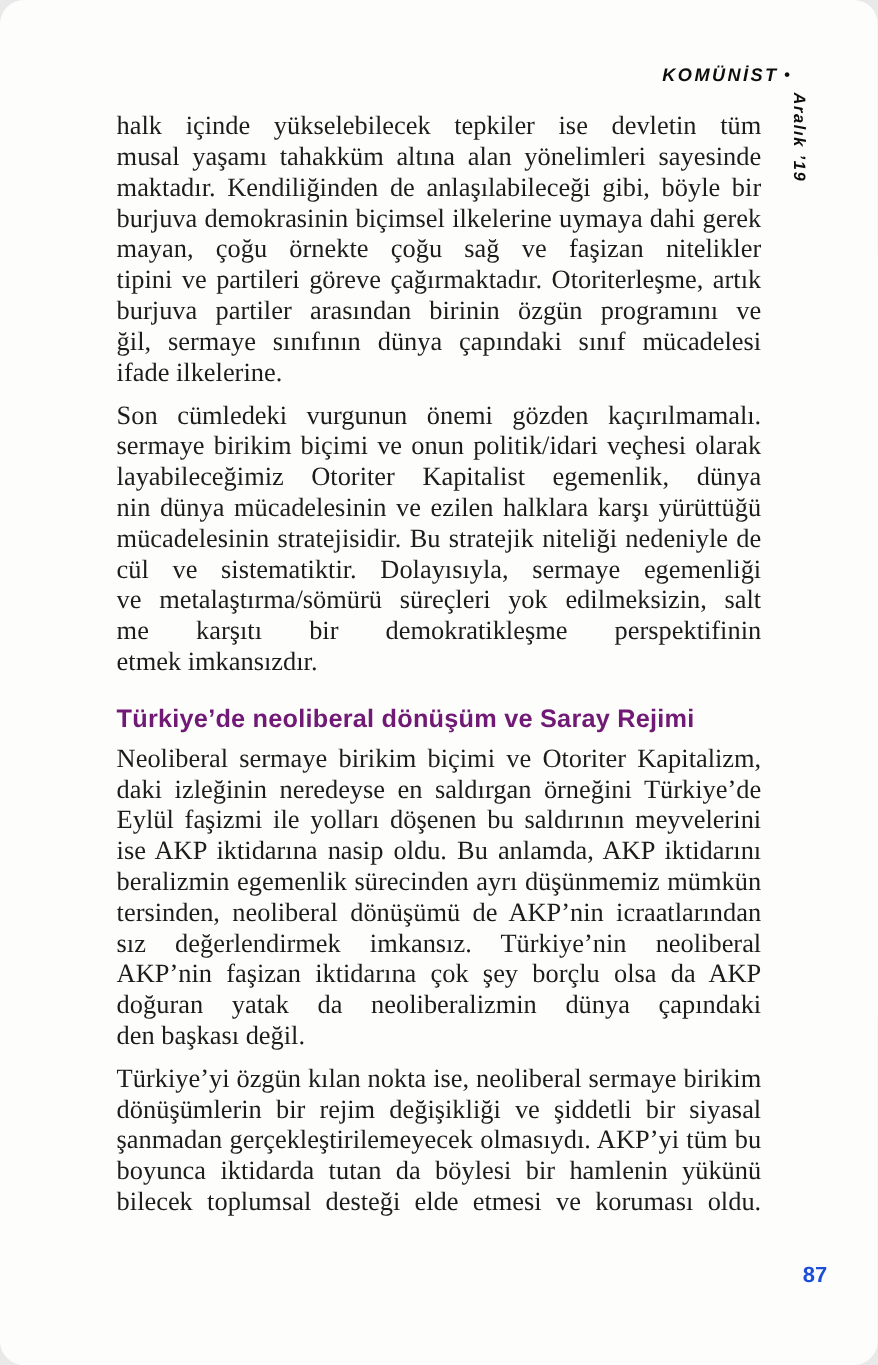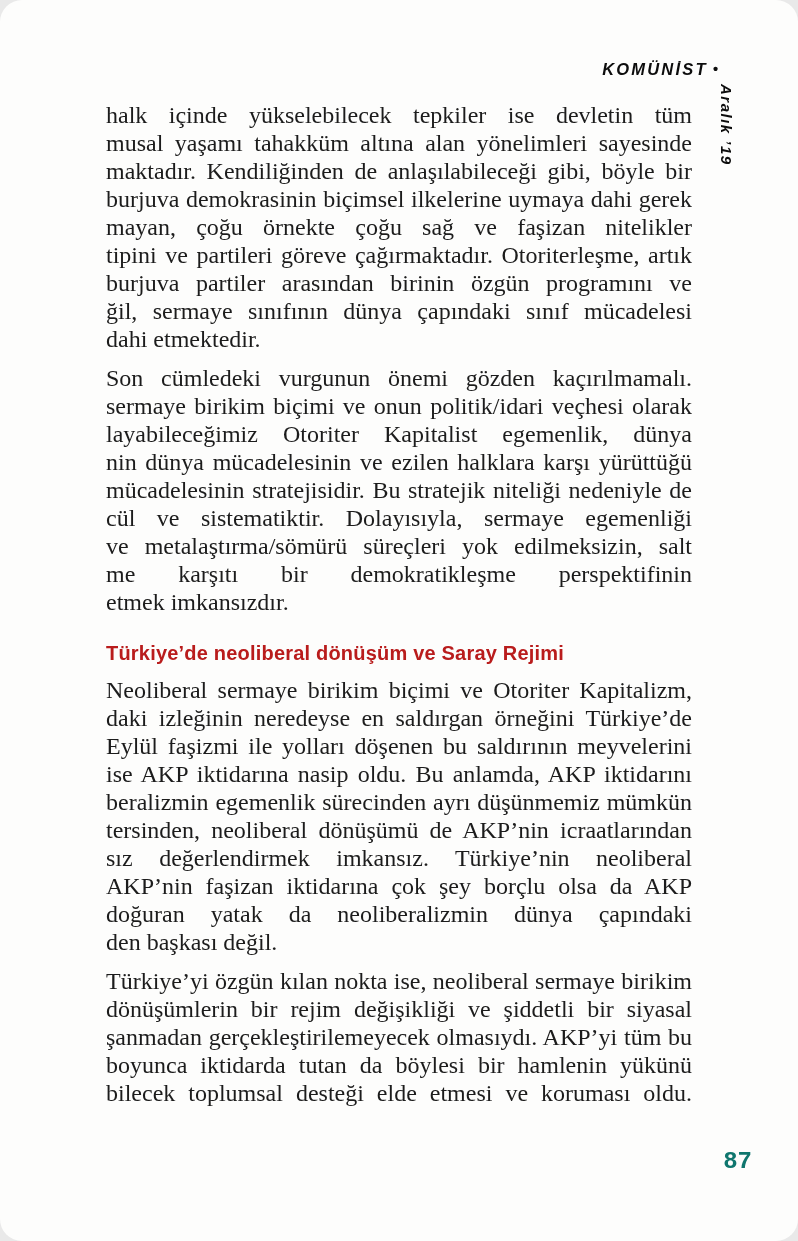--- a/index.html
+++ b/index.html
@@ -56,35 +56,35 @@
     line-height: 28px;
     text-align: justify;
     text-align-last: justify;
     white-space: normal;
     overflow: hidden;
     max-height: 28px;
   }
   .line.last { text-align-last: left; }
   .section-heading {
     font-family: "Liberation Sans", "DejaVu Sans", sans-serif;
-    font-size: 20px;
+    font-size: 23px;
     line-height: 26px;
     font-weight: bold;
     letter-spacing: 0.2px;
-    color: #b91c1c;
+    color: #701a75;
     margin: 24px 0 10px 0;
   }
   .page-number {
     position: absolute;
     top: 1148px;
     right: 46px;
-    font-family: Liberation Mono, monospace;
+    font-family: Liberation Sans, sans-serif;
     font-weight: bold;
-    font-size: 24px;
-    color: #0f766e;
+    font-size: 20px;
+    color: #1d4ed8;
   }
 </style>
 </head>
 <body>
 
 <div class="page">
 
   <div class="running-header">
     <span class="journal">KOMÜNİST</span><span class="bullet">•</span>
   </div>
@@ -94,21 +94,21 @@
   <main class="article">
       <div class="paragraph">
         <div class="line">halk içinde yükselebilecek tepkiler ise devletin tüm toplumsal/ka-</div>
         <div class="line">musal yaşamı tahakküm altına alan yönelimleri sayesinde bastırıl-</div>
         <div class="line">maktadır. Kendiliğinden de anlaşılabileceği gibi, böyle bir devlet,</div>
         <div class="line">burjuva demokrasinin biçimsel ilkelerine uymaya dahi gerek duy-</div>
         <div class="line">mayan, çoğu örnekte çoğu sağ ve faşizan nitelikler sergileyen lider</div>
         <div class="line">tipini ve partileri göreve çağırmaktadır. Otoriterleşme, artık sadece</div>
         <div class="line">burjuva partiler arasından birinin özgün programını ve tarzını de-</div>
         <div class="line">ğil, sermaye sınıfının dünya çapındaki sınıf mücadelesi stratejisini</div>
-        <div class="line last">dahi etmektedir.</div>
+        <div class="line last">ifade ilkelerine.</div>
       </div>
       <div class="paragraph">
         <div class="line">Son cümledeki vurgunun önemi gözden kaçırılmamalı. Neoliberal</div>
         <div class="line">sermaye birikim biçimi ve onun politik/idari veçhesi olarak tanım-</div>
         <div class="line">layabileceğimiz Otoriter Kapitalist egemenlik, dünya kapitalizmi-</div>
         <div class="line">nin dünya mücadelesinin ve ezilen halklara karşı yürüttüğü sınıf</div>
         <div class="line">mücadelesinin stratejisidir. Bu stratejik niteliği nedeniyle de bütün-</div>
         <div class="line">cül ve sistematiktir. Dolayısıyla, sermaye egemenliği yıkılmaksızın</div>
         <div class="line">ve metalaştırma/sömürü süreçleri yok edilmeksizin, salt otoriterleş-</div>
         <div class="line">me karşıtı bir demokratikleşme perspektifinin gerçekçiliğinden söz</div>

